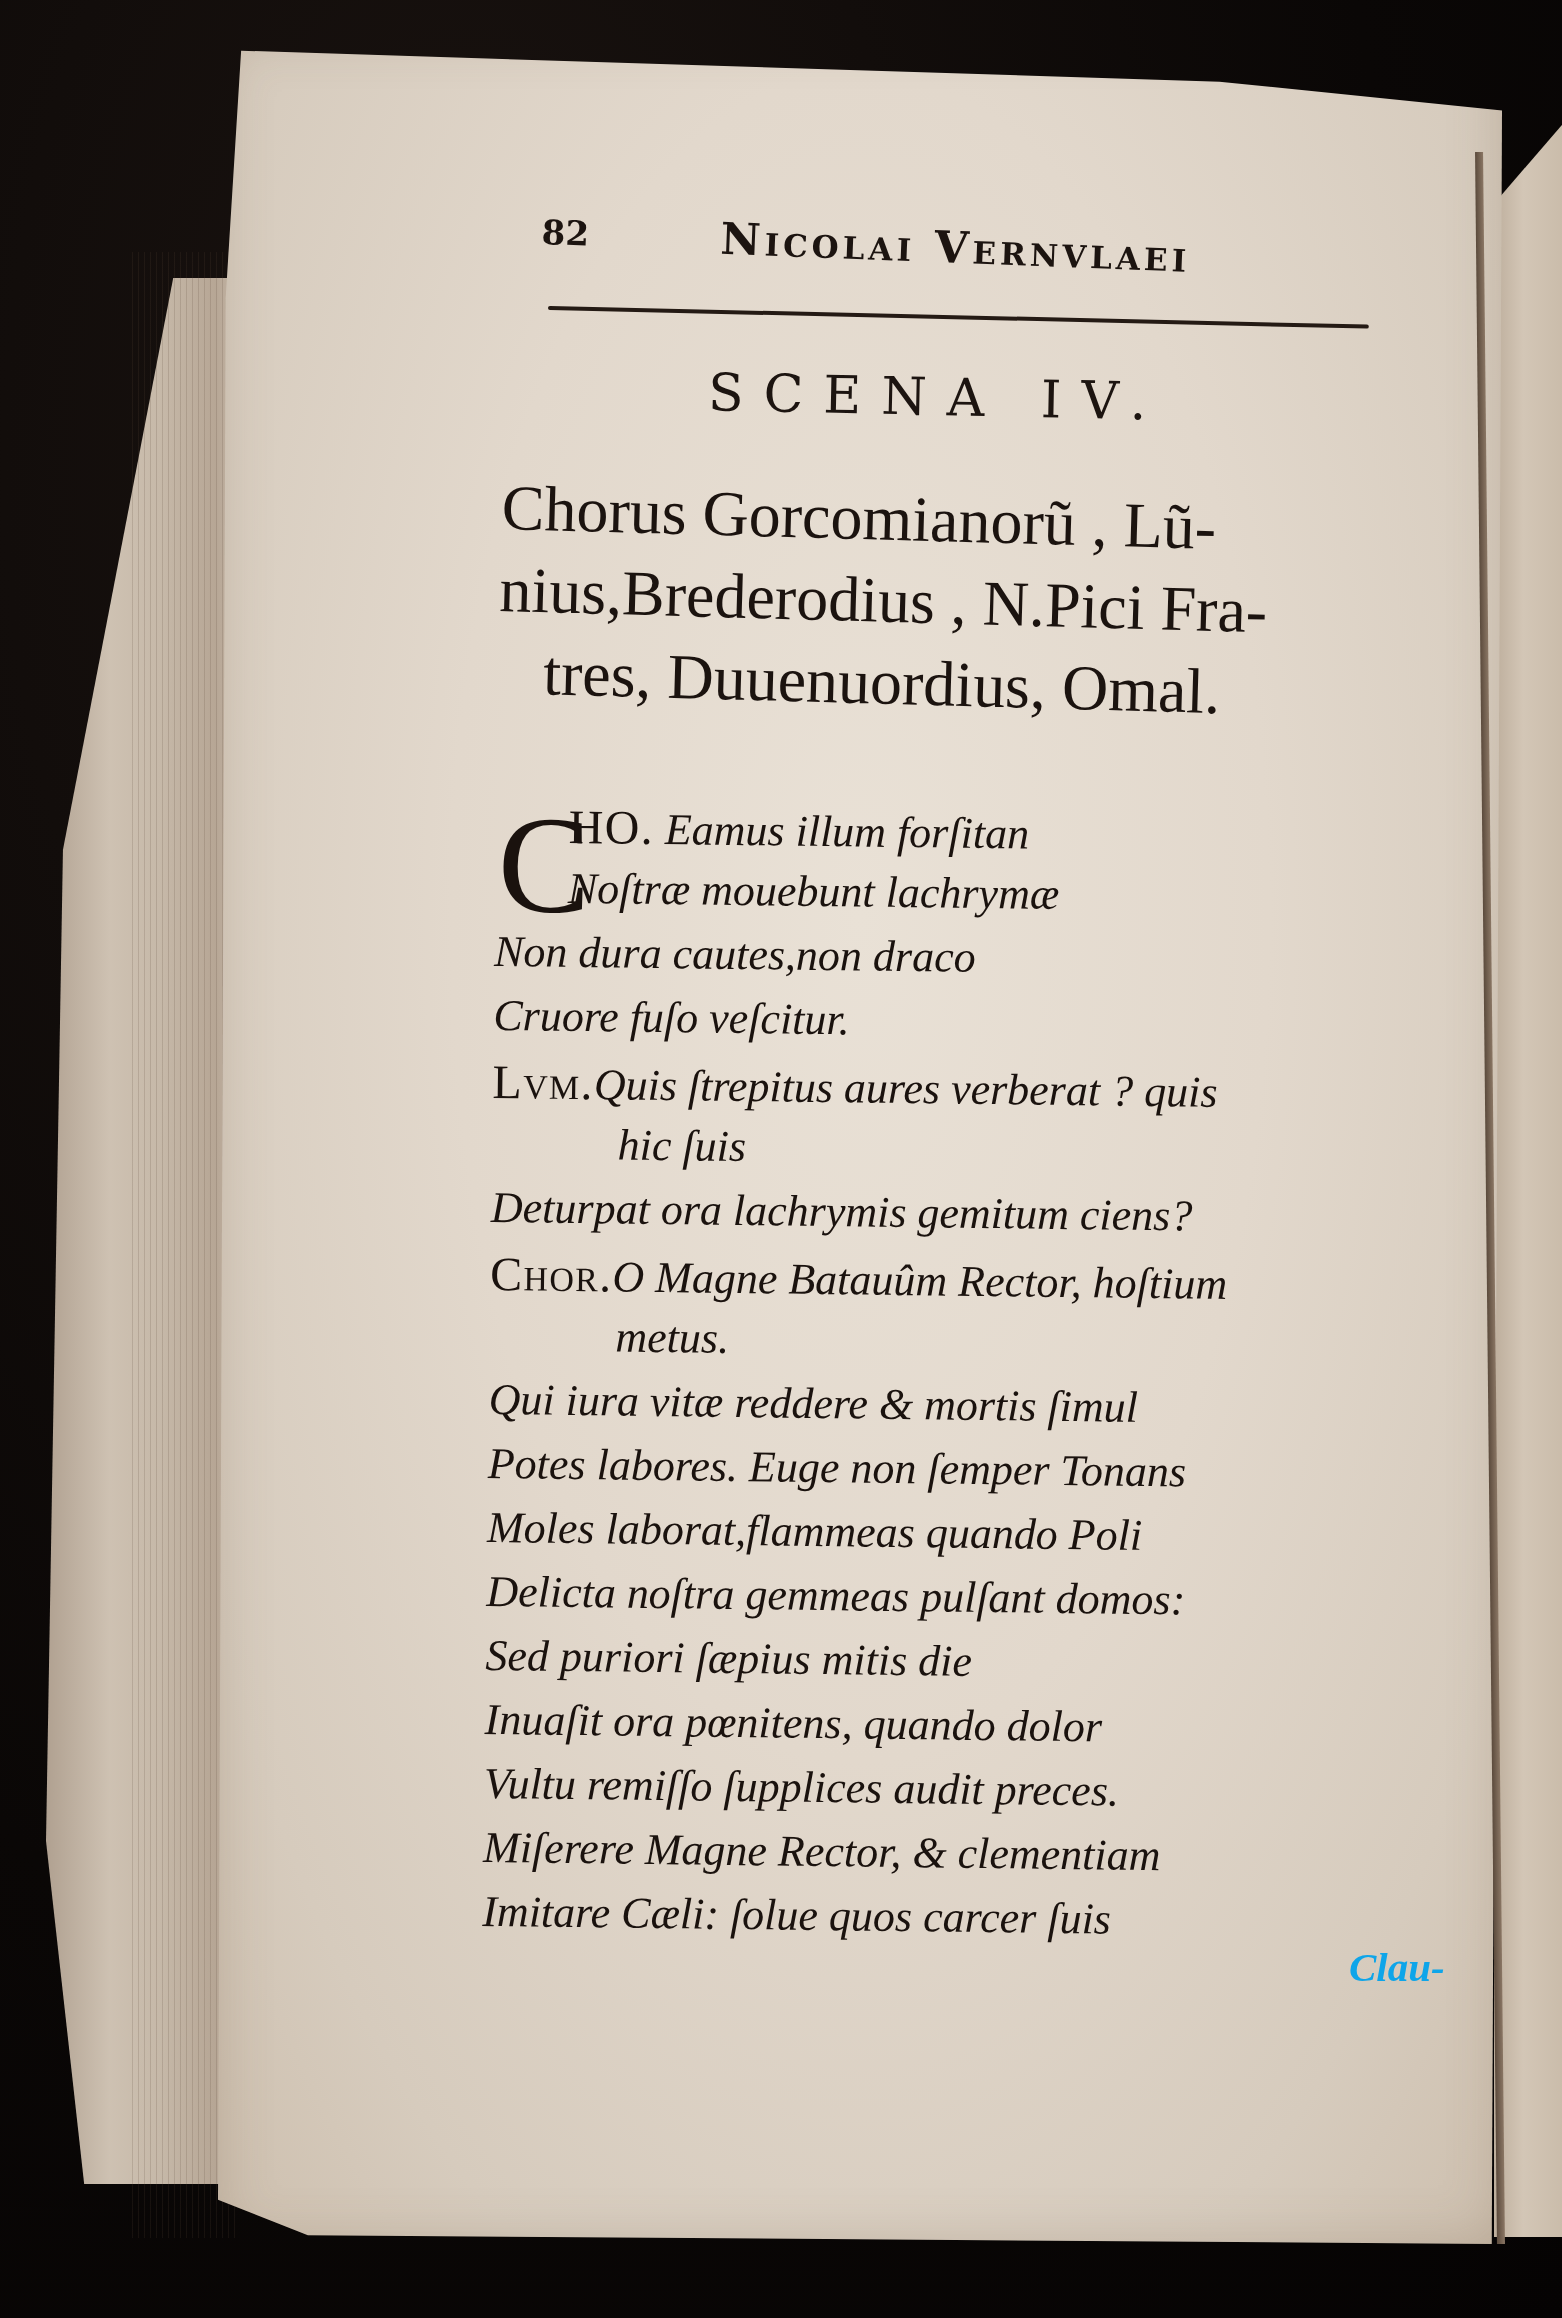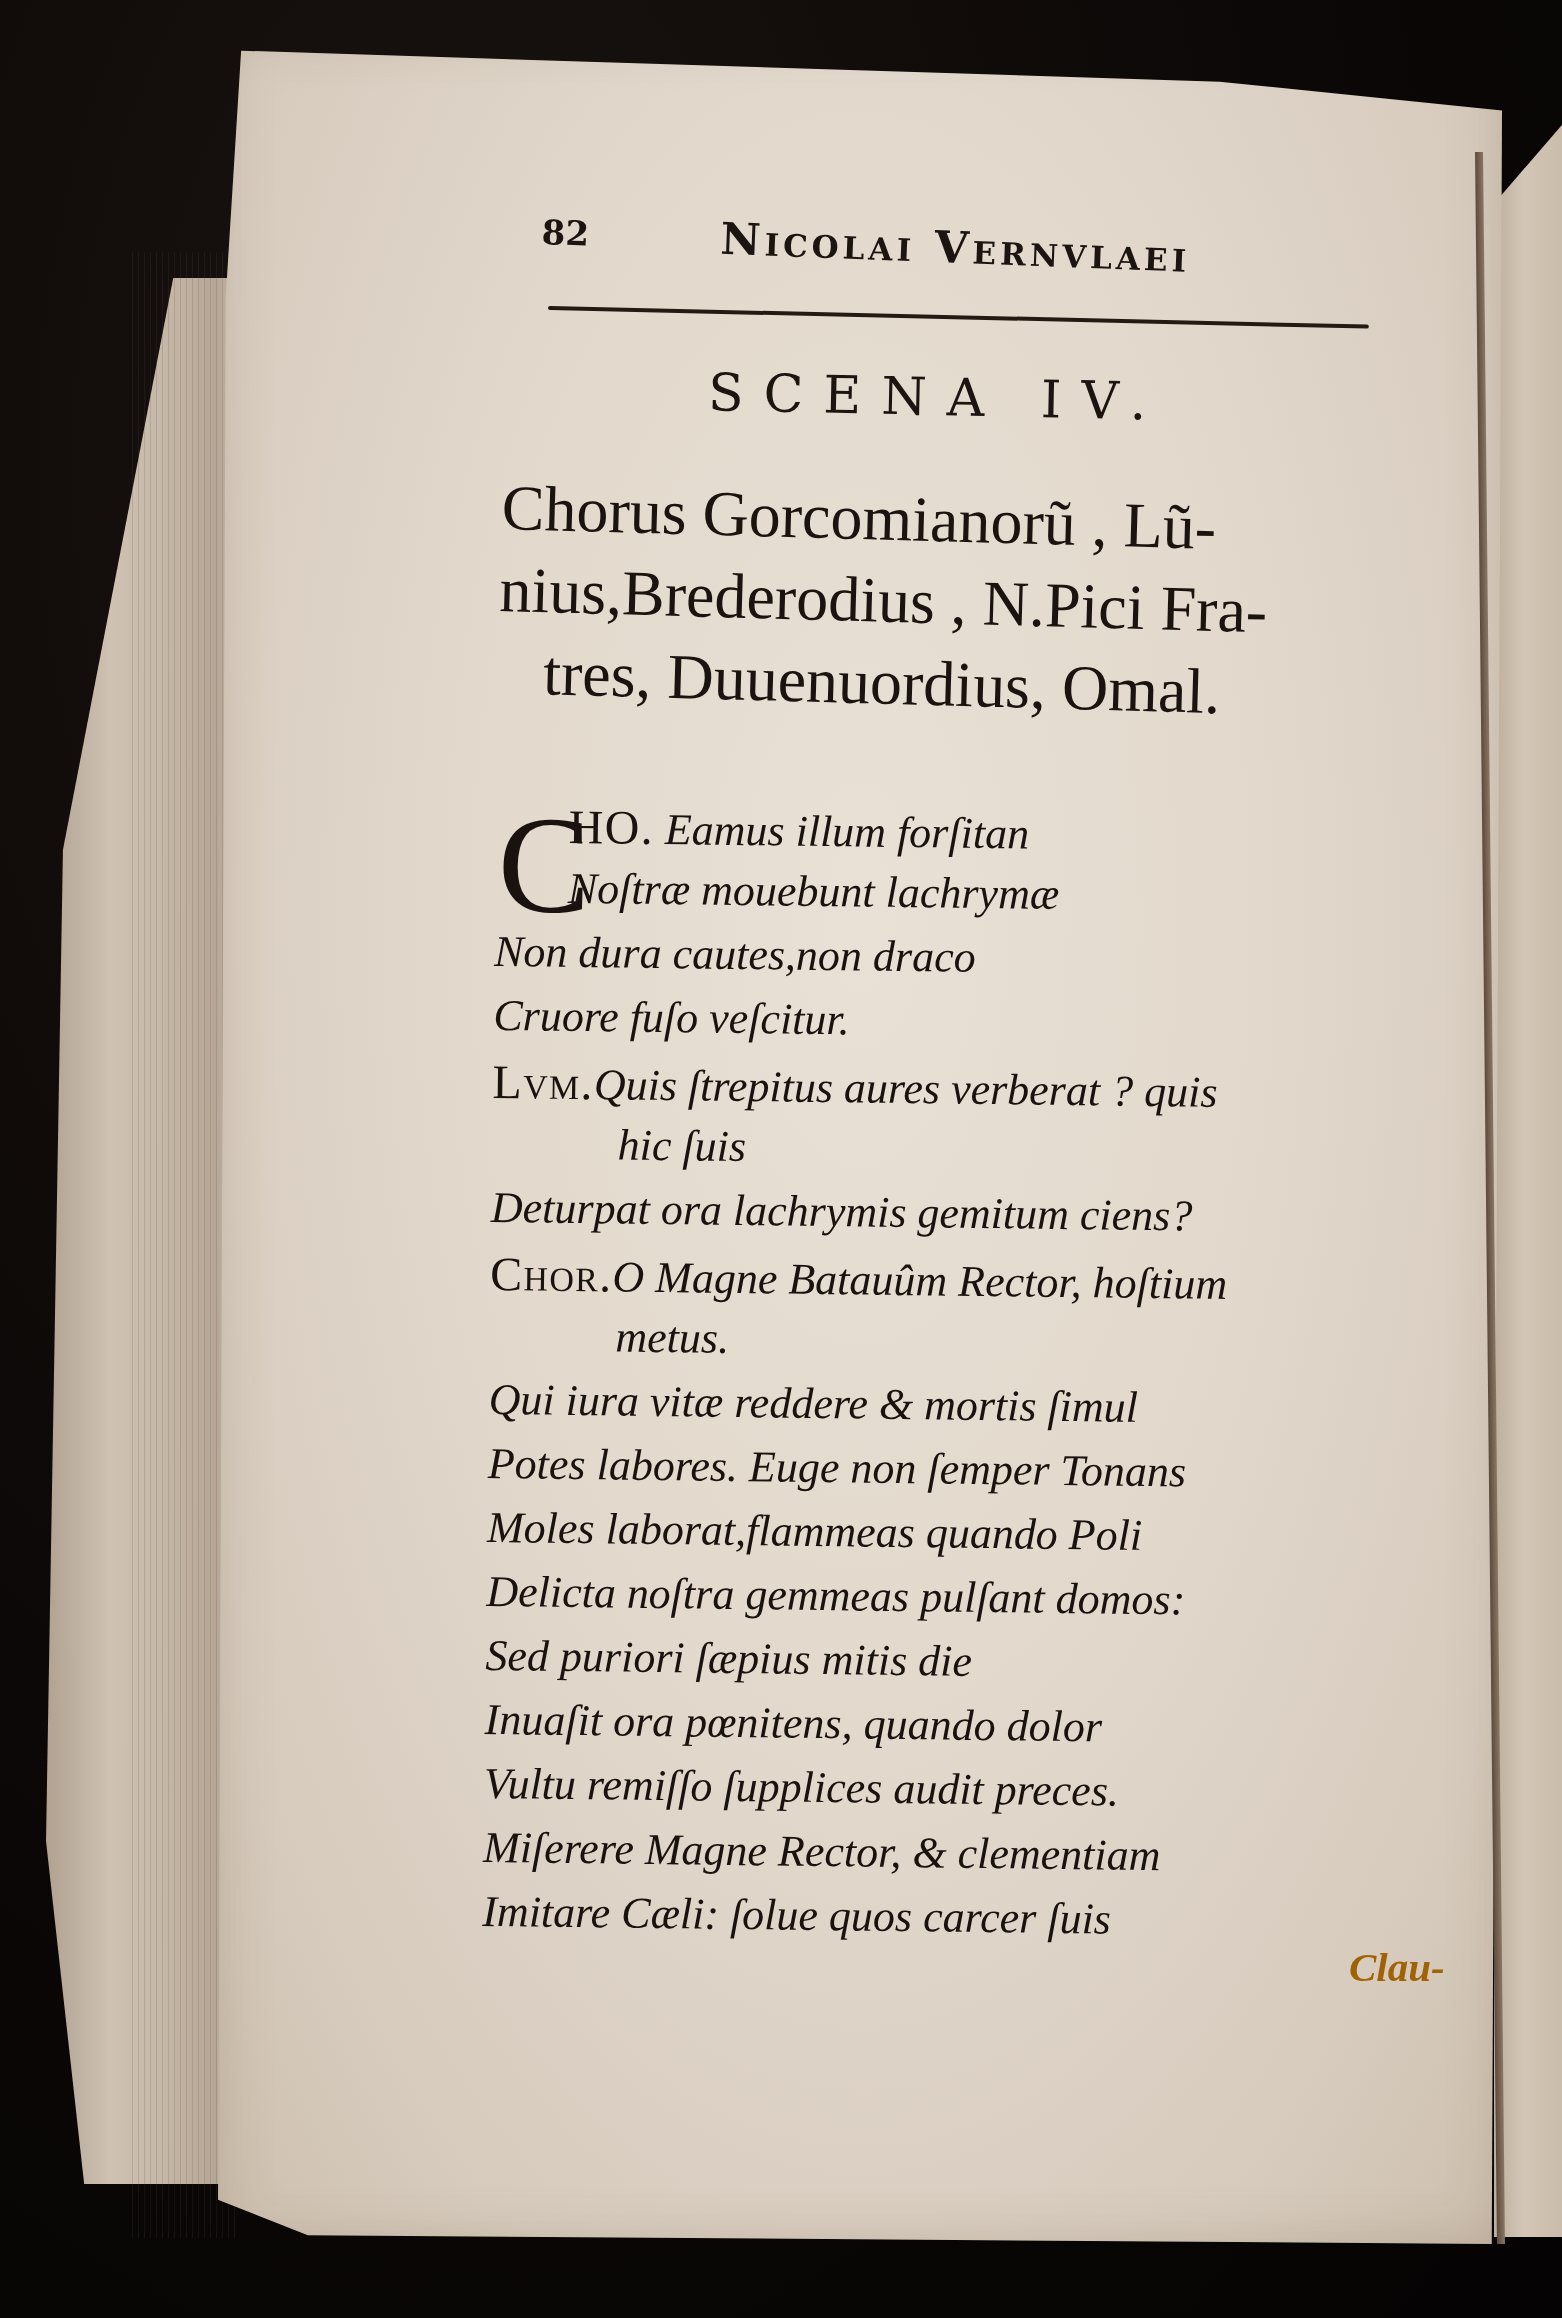--- a/index.html
+++ b/index.html
@@ -90,21 +90,21 @@
   .dropcap {
     position: absolute; left: 2.6px; top: 6.6px;
     font-style: normal; font-size: 139px; line-height: 119px;
     color: #1a120e;
   }
   .vline.first { padding-left: 73px; }
   .vline.second { padding-left: 73px; }
   .catchword {
     position: absolute; left: 1349px; top: 1943px;
     font-family: "Liberation Serif", serif; font-style: italic; font-weight: bold;
-    font-size: 41px; color: #a16207;
+    font-size: 41px; color: #0ea5e9;
   }
 </style>
 </head>
 <body>
 
 <div class="backdrop"></div>
 <div class="page-edges"></div>
 <div class="page-edges-lines"></div>
 <div class="facing-page"></div>
 <div class="page"></div>

